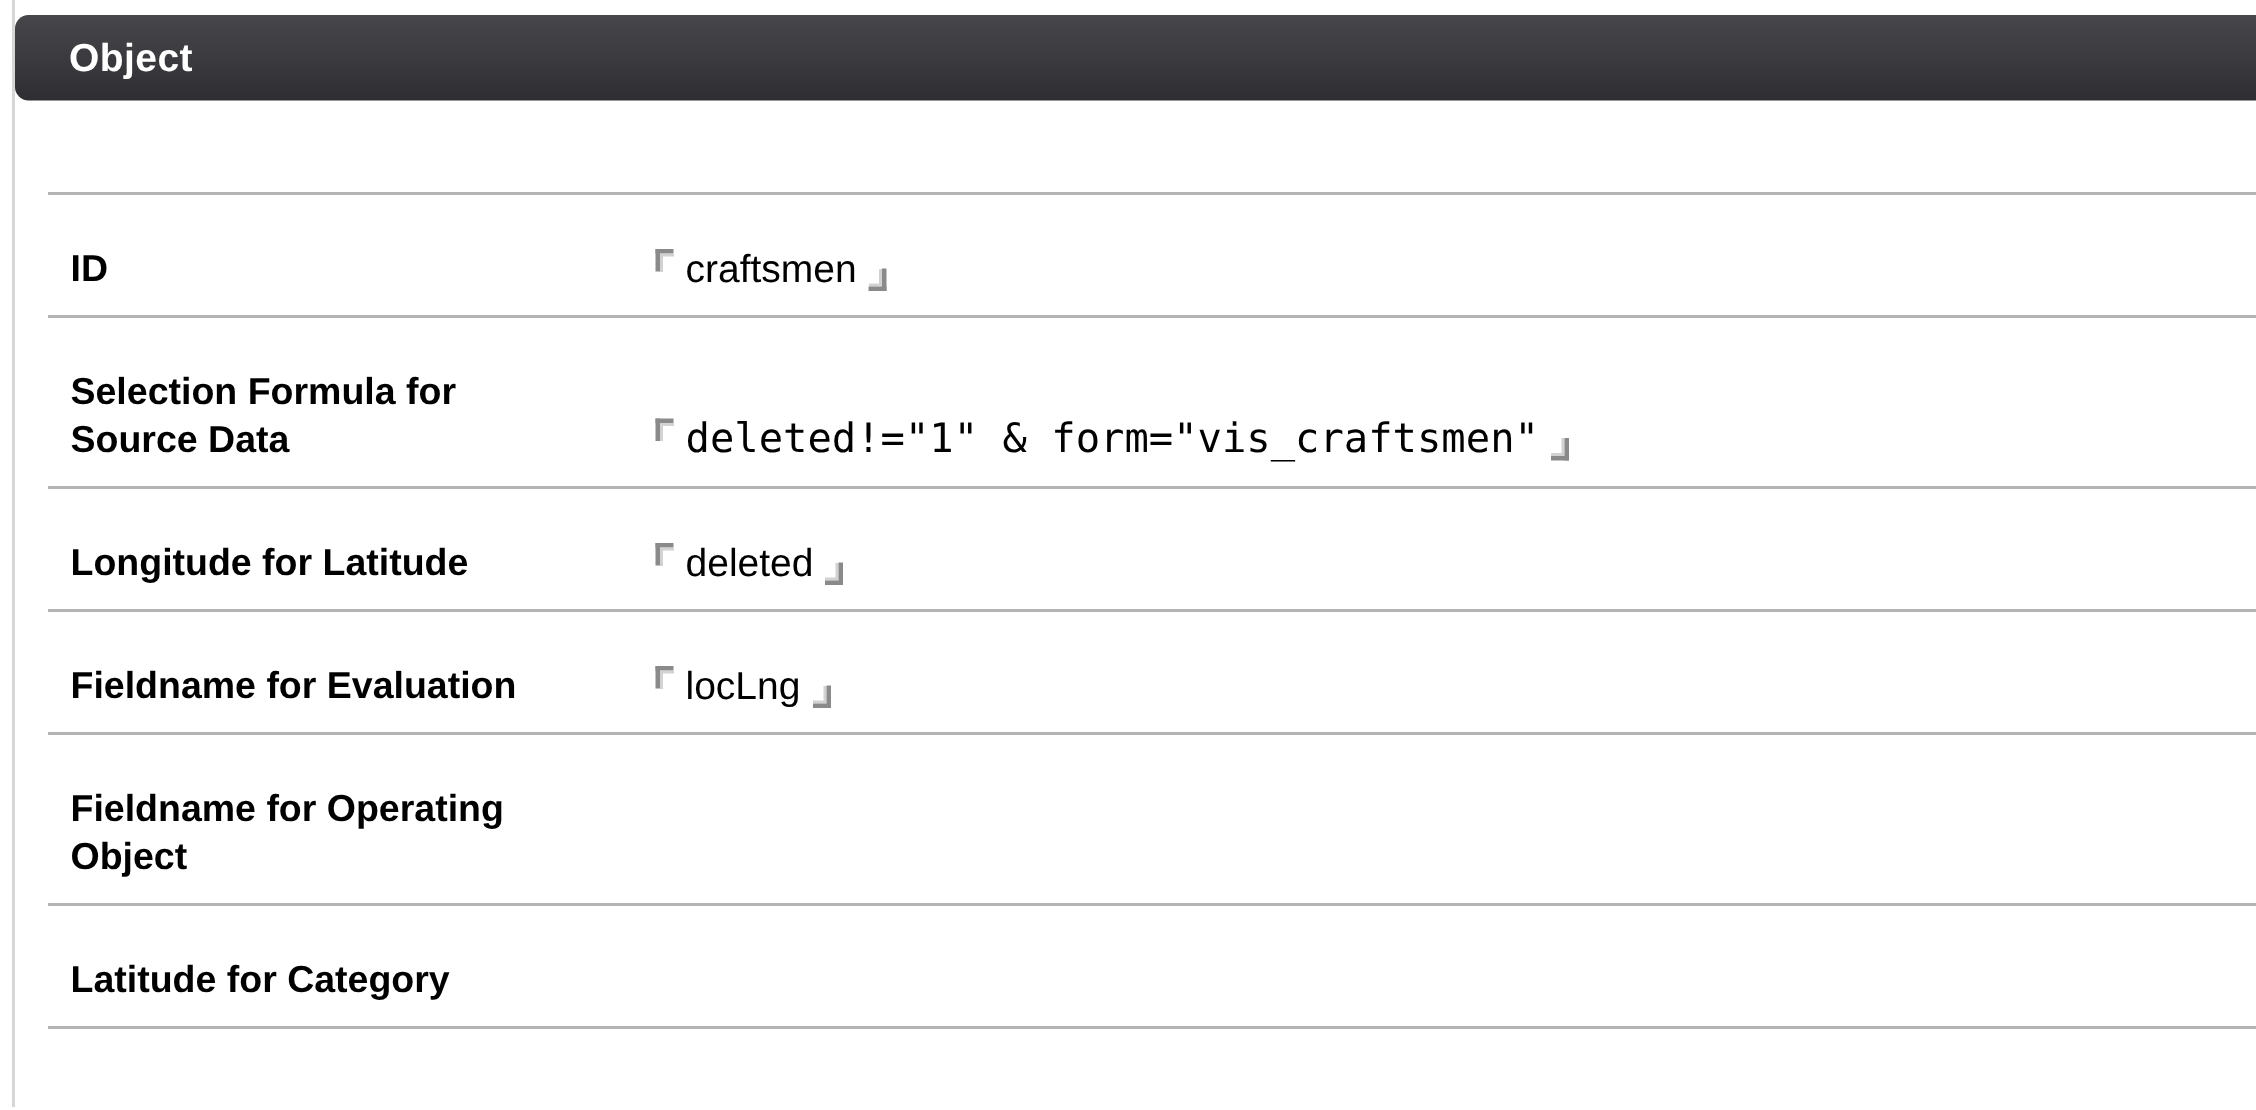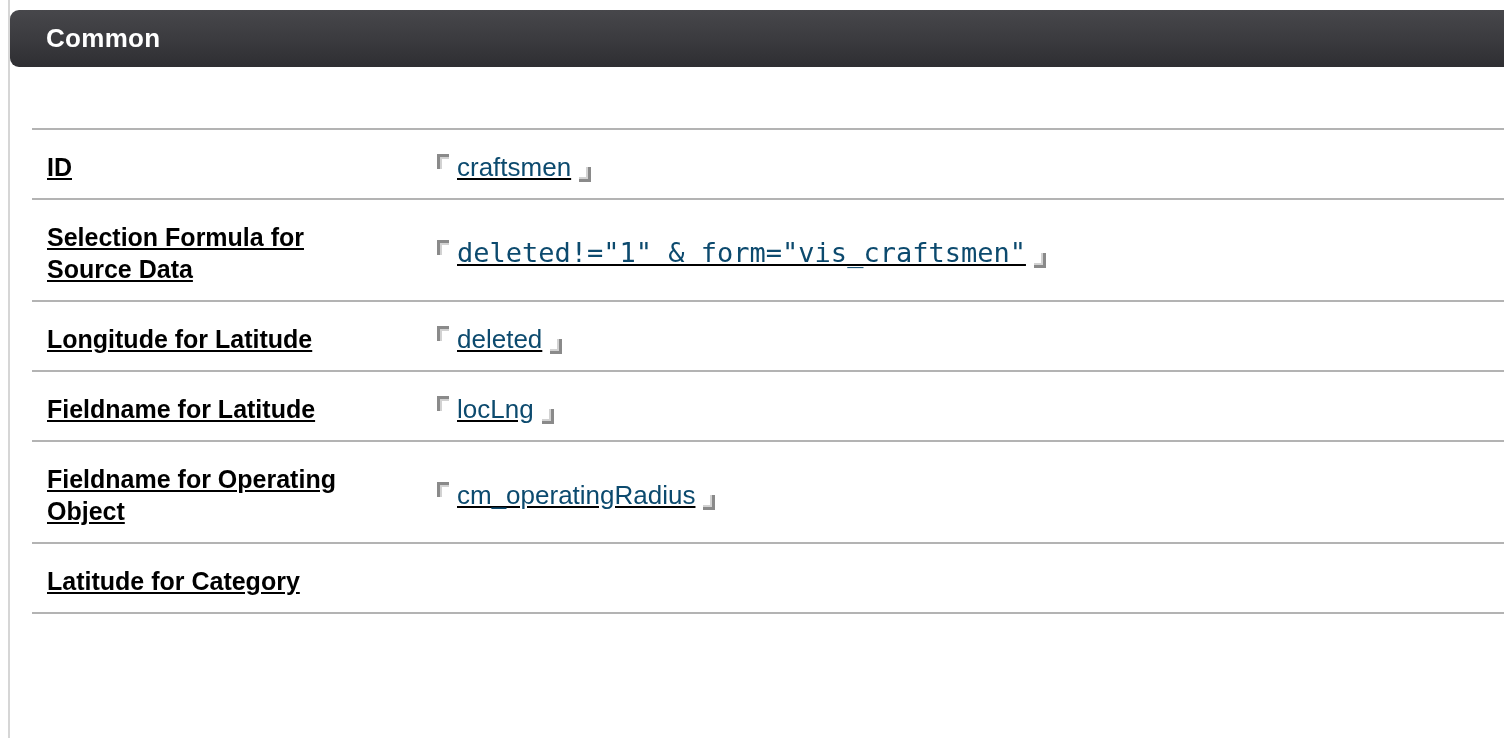--- a/index.html
+++ b/index.html
@@ -29,42 +29,41 @@
     font-weight: bold;
     padding-left: 36px;
     letter-spacing: 0.3px;
   }
   .rows {
     margin-left: 22px;
     margin-top: 61px;
   }
   .row {
     display: flex;
-    align-items: center;
+    align-items: flex-end;
     border-top: 2px solid #b3b3b3;
-    padding: 21px 0 15px 0;
-    text-decoration: underline;
+    padding: 33px 0 15px 0;
   }
   .row.last {
     border-bottom: 2px solid #b3b3b3;
   }
   .row .label {
     width: 332px;
     padding-left: 15px;
     margin-right: 58px;
     flex: none;
     font-size: 25px;
     line-height: 32px;
     font-weight: bold;
     color: #000000;
   }
   .row .value {
     font-size: 26px;
     line-height: 32px;
-    color: #0c4a6e;
+    color: #000000;
     white-space: nowrap;
     padding-top: 0px;
   }
   .row.mono .value .field-text {
     font-family: "DejaVu Sans Mono", monospace;
     font-size: 27px;
   }
   .brk {
     display: inline-block;
     width: 9px;
@@ -85,21 +84,21 @@
     top: 6px;
     margin-left: 8px;
   }
 </style>
 </head>
 <body>
 
 <div class="page">
 
   <div class="section-header">
-    <span class="title">Common</span>
+    <span class="title">Object</span>
   </div>
 
   <div class="rows">
 
     <div class="row">
       <div class="label">ID</div>
       <div class="value">
         <span class="brk open"></span><span class="field-text">craftsmen</span><span class="brk close"></span>
       </div>
     </div>
@@ -113,31 +112,28 @@
     </div>
 
     <div class="row">
       <div class="label">Longitude for Latitude</div>
       <div class="value">
         <span class="brk open"></span><span class="field-text">deleted</span><span class="brk close"></span>
       </div>
     </div>
 
     <div class="row">
-      <div class="label">Fieldname for Latitude</div>
+      <div class="label">Fieldname for Evaluation</div>
       <div class="value">
         <span class="brk open"></span><span class="field-text">locLng</span><span class="brk close"></span>
       </div>
     </div>
 
     <div class="row">
       <div class="label">Fieldname for Operating Object</div>
-      <div class="value">
-        <span class="brk open"></span><span class="field-text">cm_operatingRadius</span><span class="brk close"></span>
-      </div>
     </div>
 
 
     <div class="row last">
       <div class="label">Latitude for Category</div>
     </div>
 
   </div>
 </div>
 

